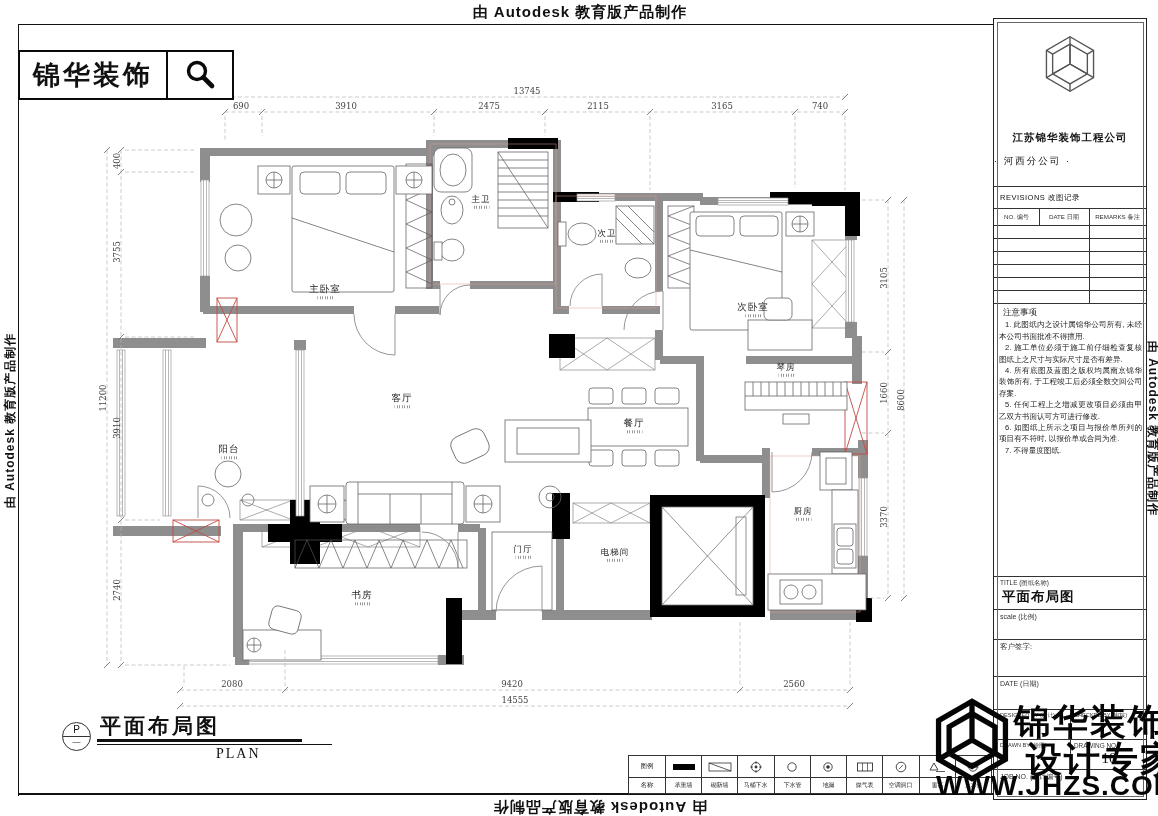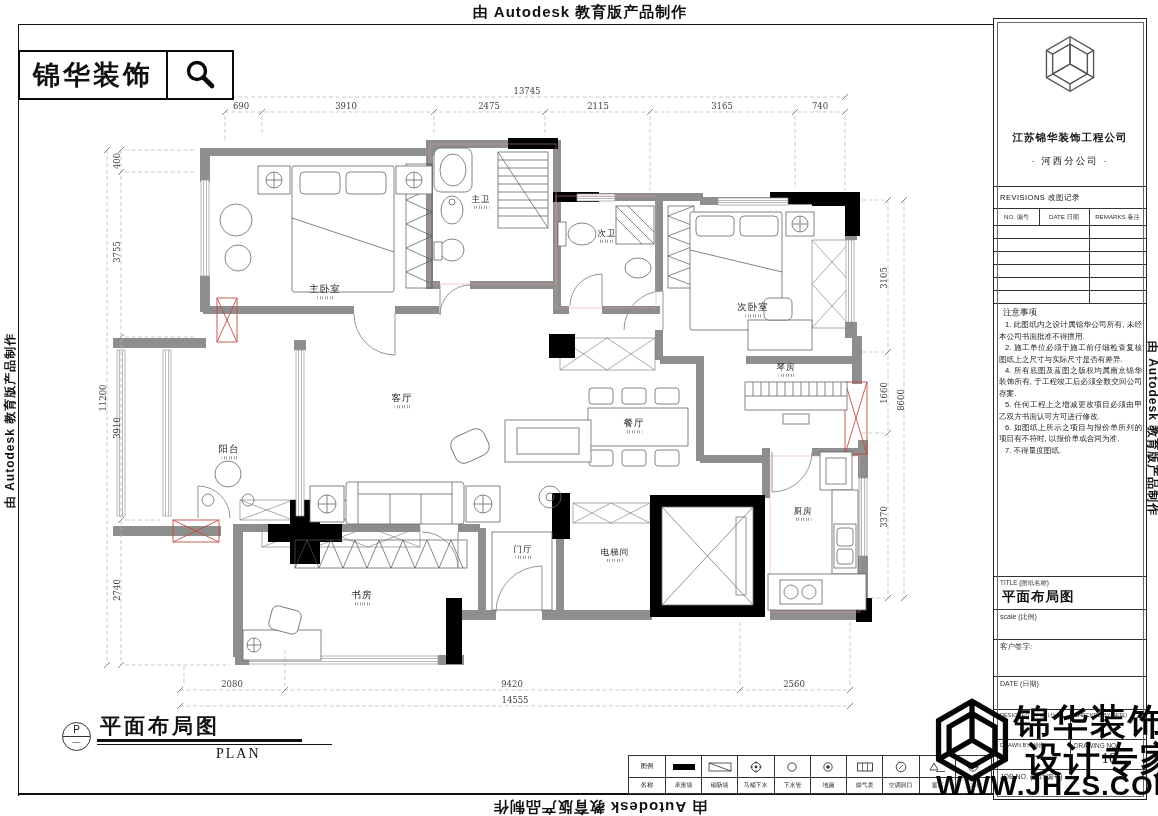--- a/index.html
+++ b/index.html
@@ -49,21 +49,21 @@
   .lhdr{height:21px;display:flex;align-items:center;justify-content:center;font-size:6.5px;border-bottom:0.8px solid #333}
   .lhdr2{height:14px;display:flex;align-items:center;justify-content:center;font-size:6.5px}
   .sym-bar{width:22px;height:6px;background:#000}
   
   .tb{position:absolute;left:993px;top:18px;width:152px;height:780px;border:1.6px solid #222;background:#fff;z-index:3}
   .tb:after{content:"";position:absolute;inset:2.5px;border:0.6px solid #666;pointer-events:none}
   .tbrow{position:absolute;left:0;right:0;border-top:1px solid #333}
   .tlab{position:absolute;left:6px;top:2px;font-size:6.4px;color:#333;letter-spacing:0;white-space:nowrap}
   .tval{position:absolute;left:8px;bottom:4px;font-size:12.5px;font-weight:bold;letter-spacing:1px;white-space:nowrap}
   .company{position:absolute;left:0;right:0;text-align:center;font-size:10.5px;font-weight:bold;letter-spacing:1px}
-  .branch{position:absolute;left:0;right:0;text-align:center;font-size:9.5px;letter-spacing:2px}
+  .branch{position:absolute;left:0;right:0;text-align:left;font-size:9.5px;letter-spacing:2px}
   .revtitle{position:absolute;left:6px;font-size:7.5px;letter-spacing:0.5px}
   .revhead{font-size:6.2px;color:#333;display:flex;align-items:center;justify-content:center}
   .notes{position:absolute;left:5px;right:4px;font-size:7.6px;line-height:11.4px;text-align:justify;color:#222}
   .notes .nt{margin-bottom:0;text-indent:6px}
   .notestitle{font-size:8.5px;margin-bottom:1px;text-indent:4px}
   
   .wm{position:absolute;font-weight:bold;color:#050505;white-space:nowrap;z-index:50;
       font-family:"Liberation Sans",sans-serif}
   .rot180{transform:rotate(180deg)}
 </style>

